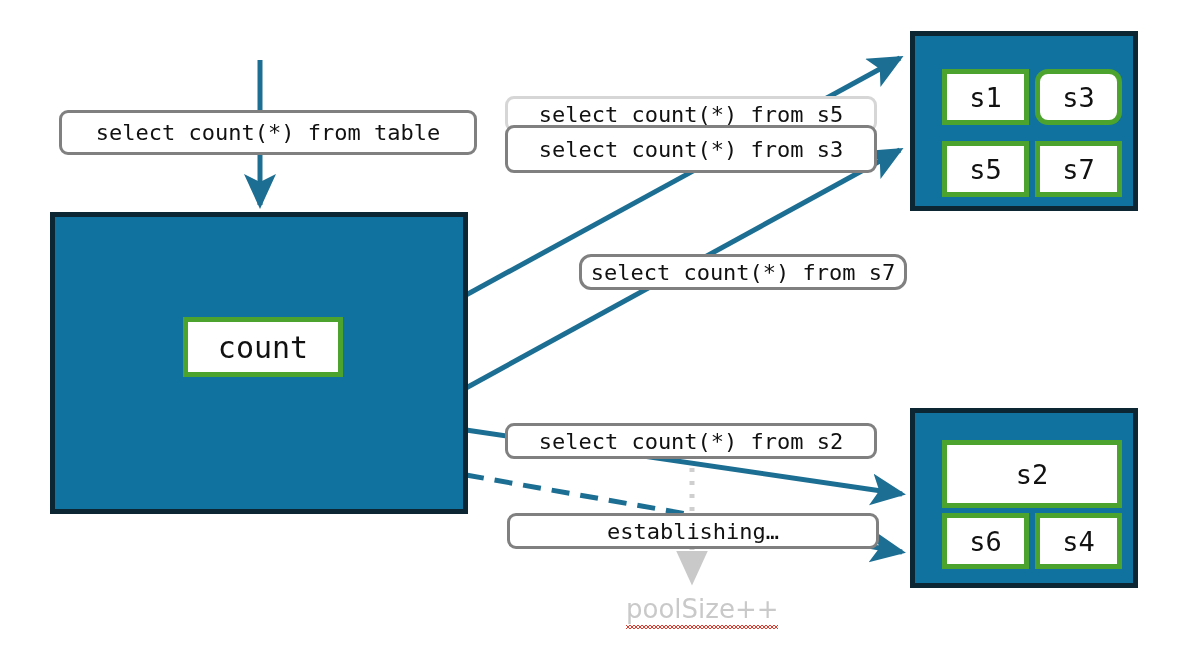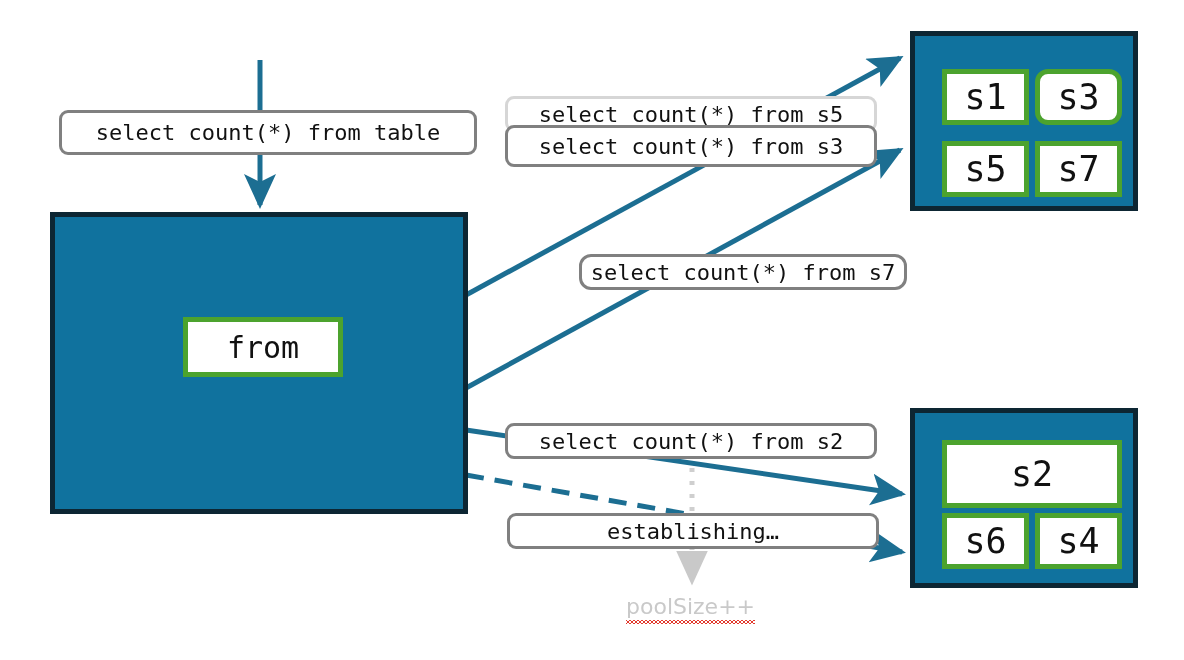--- a/index.html
+++ b/index.html
@@ -32,21 +32,21 @@
   
   .cell {
     position: absolute;
     background: #ffffff;
     border: 5px solid #4CA32E;
     box-sizing: border-box;
     display: flex;
     align-items: center;
     justify-content: center;
     font-family: "DejaVu Sans Mono", "Liberation Mono", monospace;
-    font-size: 35px;
+    font-size: 27px;
     color: #111111;
     letter-spacing: 0px;
   }
   .cell.big {
     font-size: 30px;
   }
   
   .qlabel {
     position: absolute;
     background: #ffffff;
@@ -61,21 +61,21 @@
     color: #111111;
     white-space: nowrap;
   }
   .qlabel.faded {
     border-color: #d6d6d6;
   }
   
   .note {
     position: absolute;
     font-family: "DejaVu Sans", "Liberation Sans", sans-serif;
-    font-size: 22px;
+    font-size: 26px;
     color: #c9c9c9;
     white-space: nowrap;
     border-bottom: 0;
   }
   .note .squiggle {
     position: relative;
     display: inline-block;
   }
   .note .squiggle::after {
     content: "";
@@ -126,41 +126,41 @@
     <g>
       <line x1="466" y1="475" x2="902" y2="552" stroke="#1C6E92" stroke-width="5" stroke-dasharray="18 11" marker-end="url(#ah)"></line>
     </g>
 
     <g>
       <line x1="692" y1="455" x2="692" y2="578" stroke="#cfcfcf" stroke-width="5" stroke-dasharray="4 9" stroke-linecap="butt" marker-end="url(#ah-gray)"></line>
     </g>
   </svg>
 
   <div class="pool" style="left:50px; top:212px; width:418px; height:302px;">
-    <div class="cell big" style="left:128px; top:100px; width:160px; height:60px;">from</div>
+    <div class="cell big" style="left:128px; top:100px; width:160px; height:60px;">count</div>
   </div>
 
   <div class="pool" style="left:910px; top:31px; width:228px; height:180px;">
     <div class="cell" style="left:27px; top:33px; width:87px; height:56px;">s1</div>
     <div class="cell" style="left:120px; top:33px; width:87px; height:56px;border-radius:13px;">s3</div>
     <div class="cell" style="left:27px; top:105px; width:87px; height:56px;">s5</div>
     <div class="cell" style="left:120px; top:105px; width:87px; height:56px;">s7</div>
   </div>
 
   <div class="pool" style="left:910px; top:408px; width:228px; height:180px;">
     <div class="cell" style="left:27px; top:27px; width:180px; height:68px;">s2</div>
     <div class="cell" style="left:27px; top:100px; width:87px; height:56px;">s6</div>
     <div class="cell" style="left:120px; top:100px; width:87px; height:56px;">s4</div>
   </div>
 
   <div class="qlabel" style="left:59px; top:110px; width:418px; height:45px;">select count(*) from table</div>
 
   <div class="qlabel faded" style="left:505px; top:96px; width:372px; height:36px; z-index:2;">select count(*) from s5</div>
 
-  <div class="qlabel" style="left:505px; top:125px; width:372px; height:42px; z-index:3;">select count(*) from s3</div>
+  <div class="qlabel" style="left:505px; top:125px; width:372px; height:48px; z-index:3;">select count(*) from s3</div>
 
   <div class="qlabel" style="left:579px; top:254px; width:328px; height:36px; z-index:3;border-radius:12px;">select count(*) from s7</div>
 
   <div class="qlabel" style="left:505px; top:423px; width:372px; height:36px; z-index:3;">select count(*) from s2</div>
 
   <div class="qlabel" style="left:507px; top:513px; width:372px; height:36px; z-index:3;">establishing…</div>
 
   <div class="note" style="left:626px; top:594px;">
     <span class="squiggle">poolSize++</span>
   </div>

